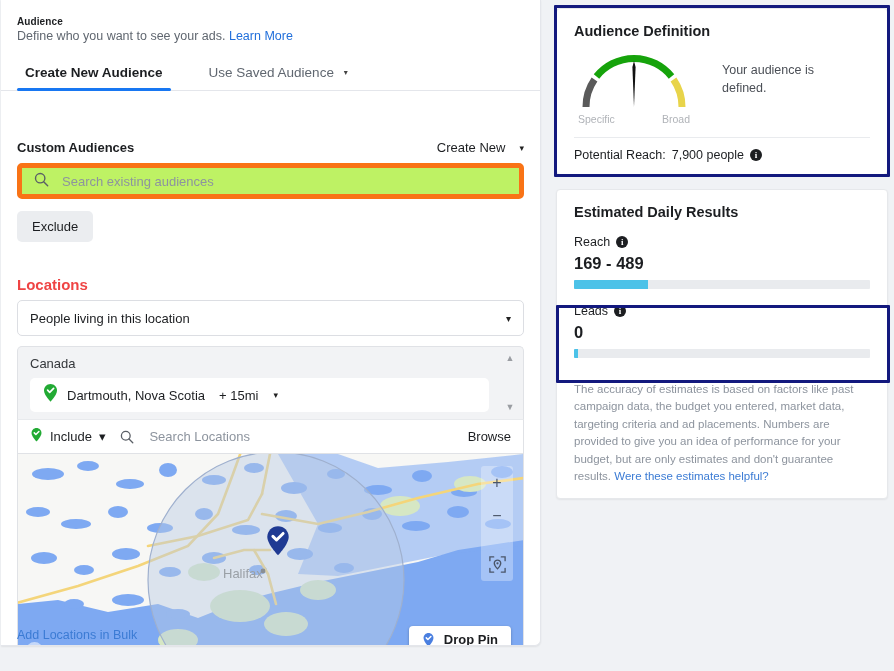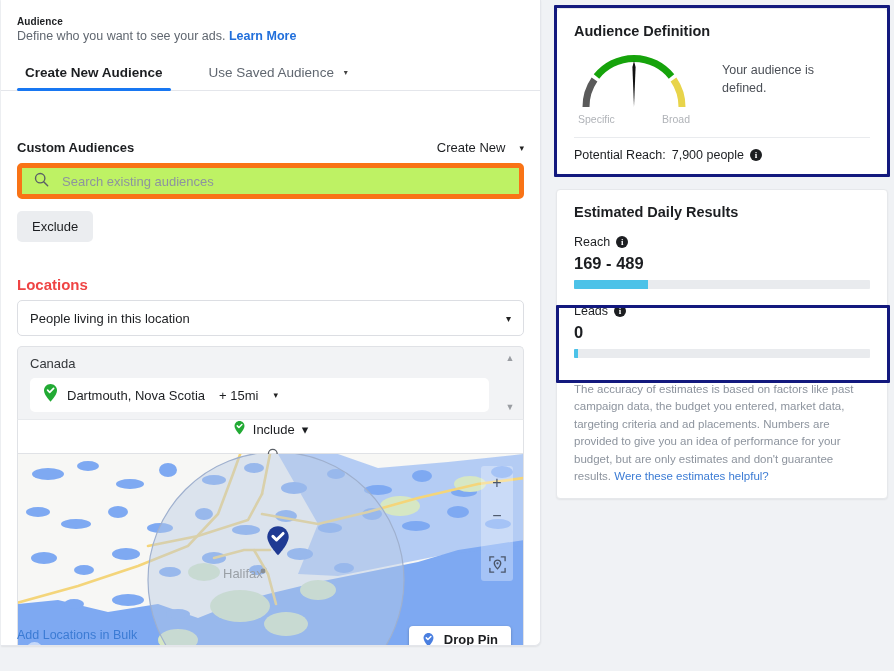--- a/index.html
+++ b/index.html
@@ -26,21 +26,21 @@
   }
   .pad { padding: 0 16px; }
 
   .sec-title {
     font-size: 10px; font-weight: bold; color: #1c1e21;
     margin: 16px 0 2px 0; letter-spacing: .1px;
   }
   .sec-sub {
     font-size: 12.5px; color: #606770; margin: 0 0 2px 0;
   }
-  .link { color: #216fdb; text-decoration: none; cursor: pointer; font-weight: bold; }
+  .link { color: #216fdb; text-decoration: none; cursor: pointer; }
 
   
   .tabs {
     display: flex; align-items: flex-end;
     margin-top: 18px; border-bottom: 1px solid #e4e6eb;
     padding: 0 16px;
   }
   .tab {
     font-size: 13.5px; color: #606770; padding: 4px 8px 10px 8px;
     cursor: pointer; position: relative; white-space: nowrap;
@@ -119,21 +119,21 @@
     line-height: 10px;
   }
   .scroll-arrow.up { top: 6px; }
   .scroll-arrow.down { bottom: 7px; }
 
   
   .include-bar {
     background: #fff; border: 1px solid #e0e2e6;
     border-top: 1px solid #e8eaed;
     height: 35px; display: flex; align-items: center;
-    padding: 0 12px; gap: 9px; flex-direction: column;
+    padding: 0 12px; gap: 9px;
   }
   .include-bar .seg { display: flex; align-items: center; gap: 7px; cursor: pointer; }
   .include-bar .seg span { font-size: 13px; color: #1c1e21; }
   .include-bar .caret { font-size: 8px; color: #444; }
   .include-bar .search-locs {
     flex: 1; font-size: 13px; color: #8d949e; margin-left: 4px;
     border: none; outline: none; background: transparent;
     font-family: "Liberation Sans", sans-serif;
   }
   .include-bar .search-locs::placeholder { color: #8d949e; }

